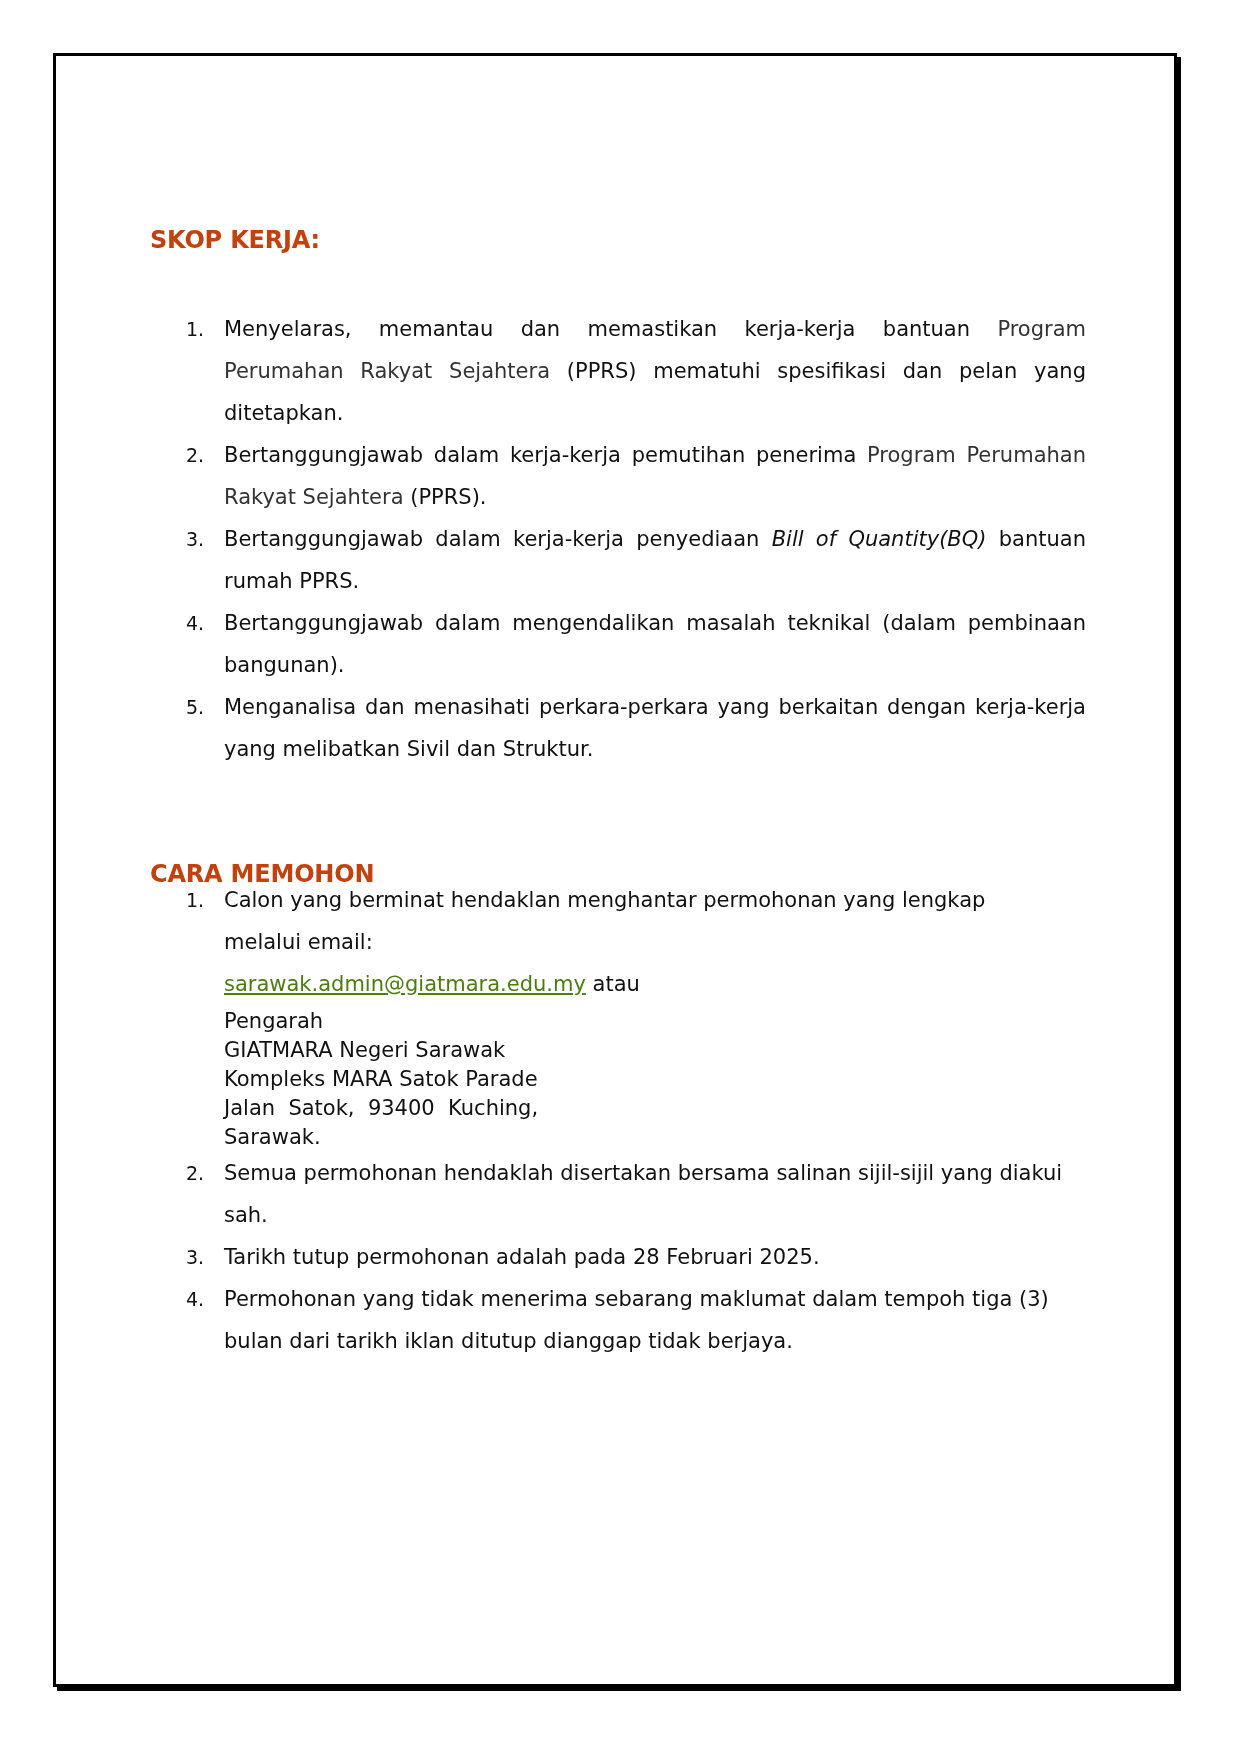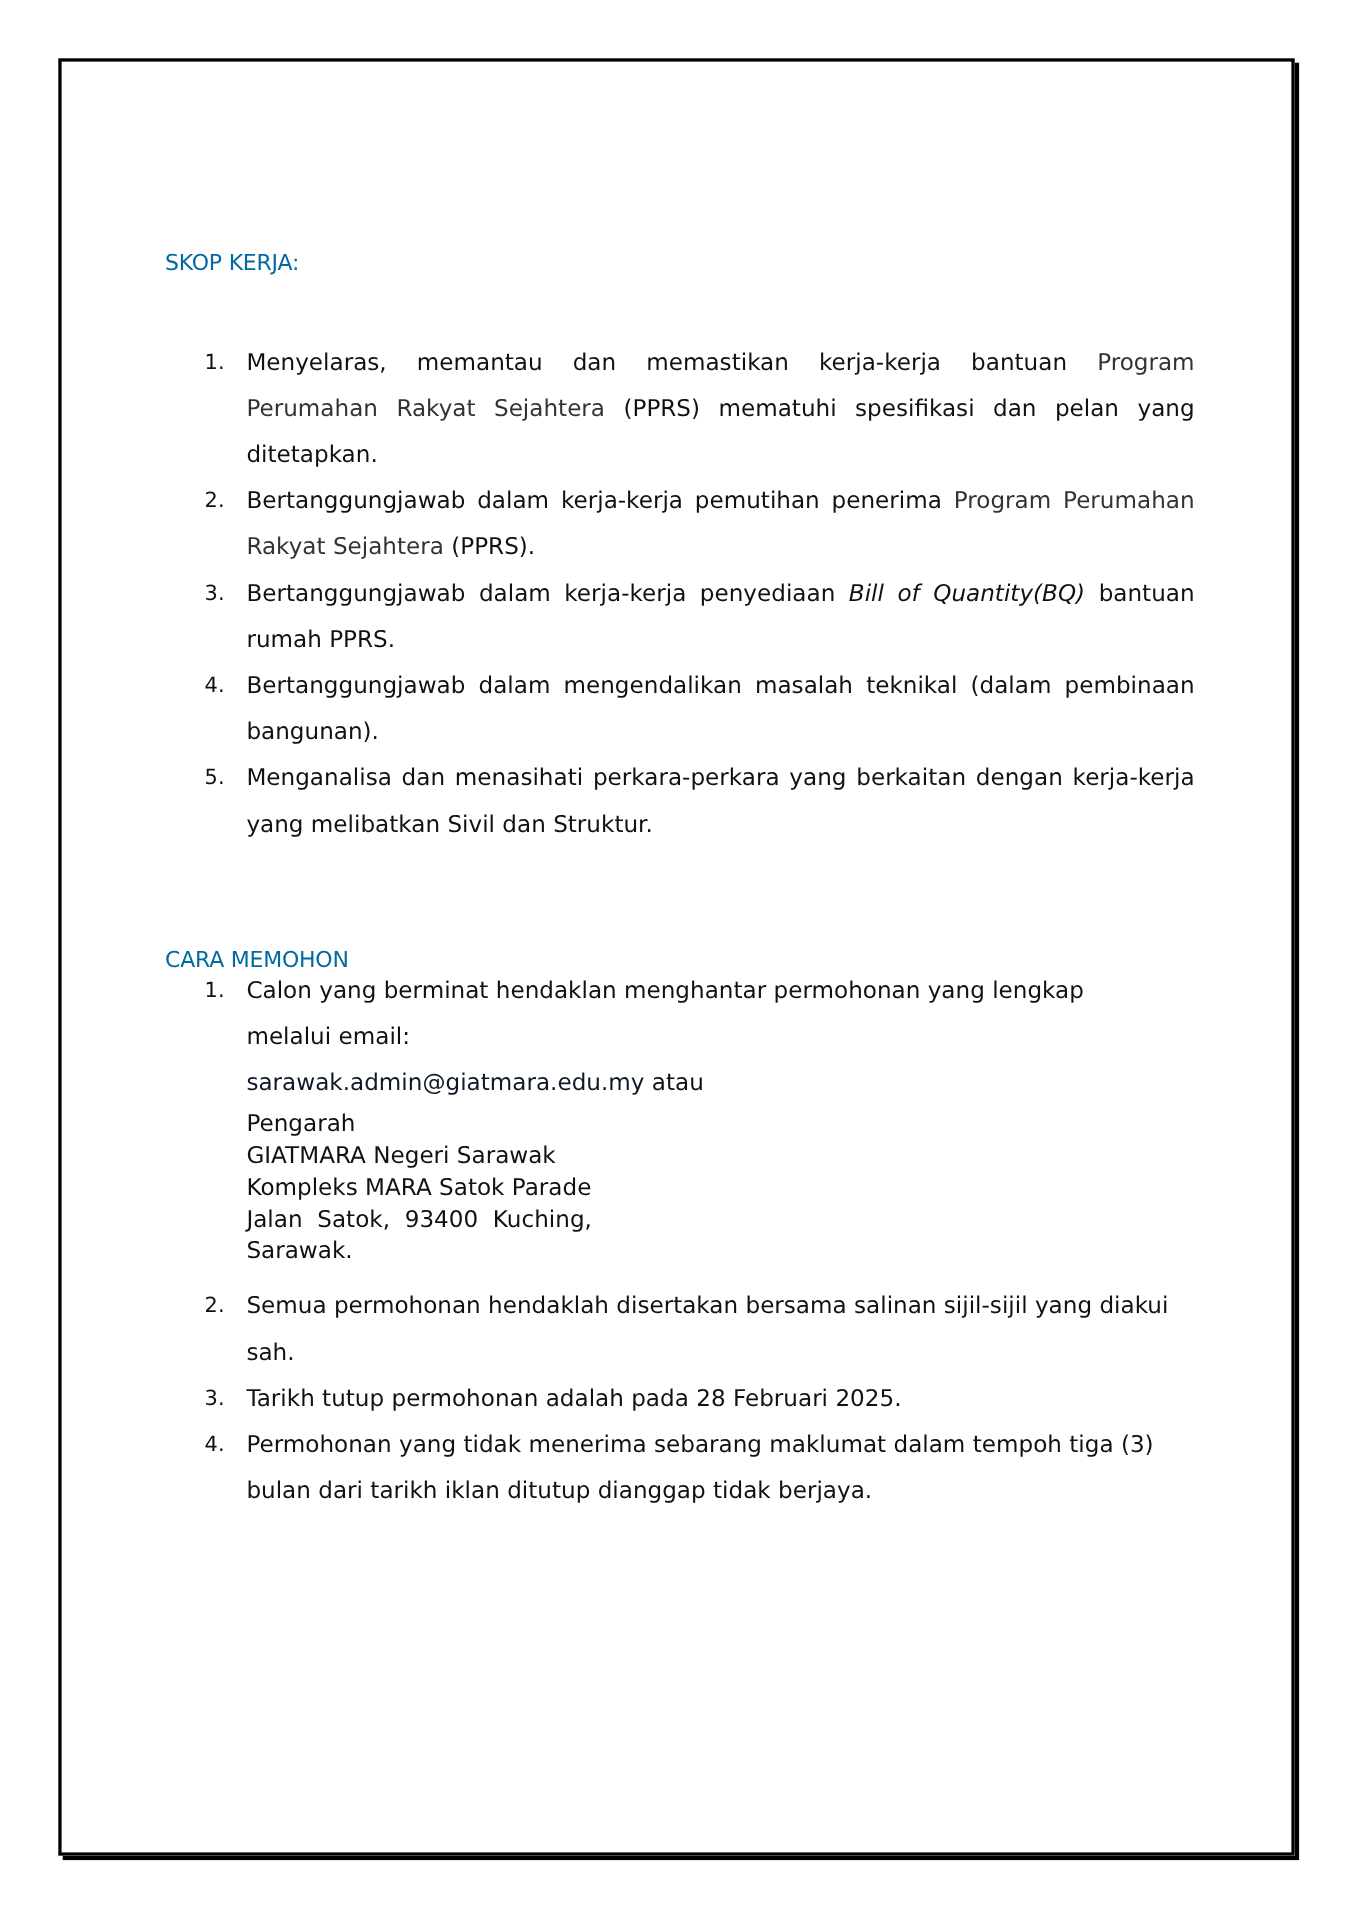--- a/index.html
+++ b/index.html
@@ -1,29 +1,29 @@
 <!DOCTYPE html>
 <html><head>
 <meta charset="utf-8">
 <style>
   html, body { margin: 0; padding: 0; background: #ffffff; }
   body { width: 1241px; height: 1755px; position: relative; overflow: hidden;
          font-family: "DejaVu Sans", "Liberation Sans", sans-serif; color: #111; }
   .frame { position: absolute; left: 53px; top: 53px; width: 1124px; height: 1634px;
            border: 3px solid #000; box-shadow: 4px 4px 0 0 #000; box-sizing: border-box; }
-  .heading { position: absolute; left: 150px; font-weight: normal; font-size: 20px;
-             letter-spacing: -0.2px; color: #0369a1; }
+  .heading { position: absolute; left: 150px; font-weight: bold; font-size: 24px;
+             letter-spacing: -0.2px; color: #c2410c; }
   .list { position: absolute; left: 150px; width: 936px; margin: 0; padding: 0; list-style: none; }
   .item { position: relative; padding-left: 74px; font-size: 21px; line-height: 42px; text-align: justify; }
   .num { position: absolute; left: 36px; top: 0; font-size: 19px; }
   .grey { color: #333; }
   .it { font-style: italic; }
   .b { font-weight: normal; }
-  .link { color: #0f172a; }
-  .addr { font-size: 21px; line-height: 29px; margin-top: 2px; margin-bottom: 14px; text-align: left; }
+  .link { color: #4d7c0f; text-decoration: underline; }
+  .addr { font-size: 21px; line-height: 29px; margin-top: 2px; text-align: left; }
   .addr div { white-space: pre; }
 </style>
 </head>
 <body>
 
 <div class="frame"></div>
 
 <div class="heading" style="top:226px;">SKOP KERJA:</div>
 
 <ol class="list" style="top:308px;">

